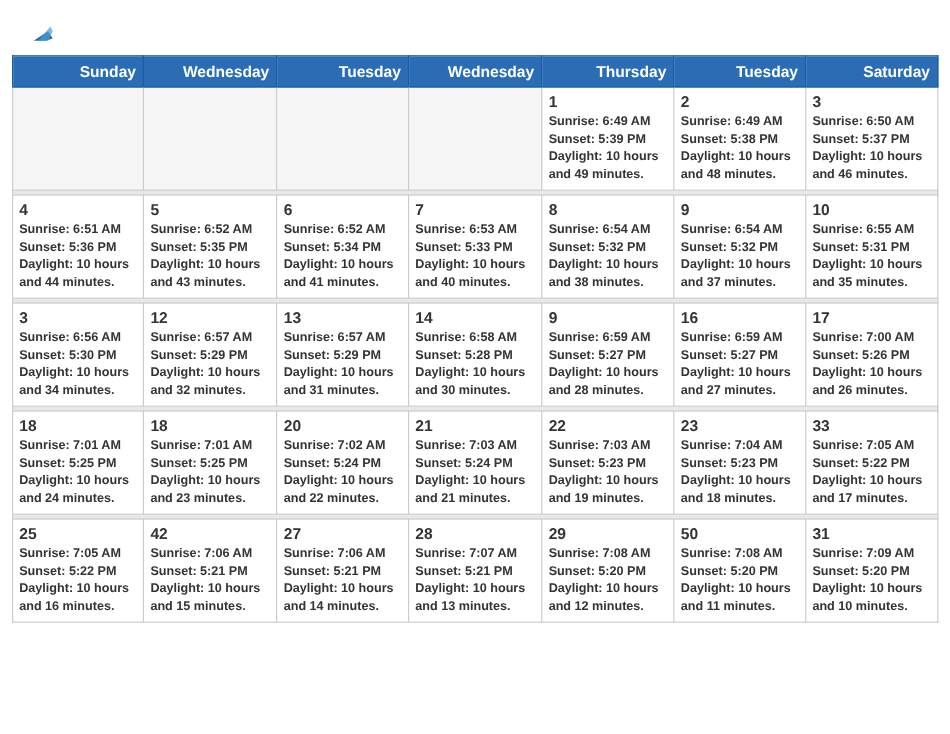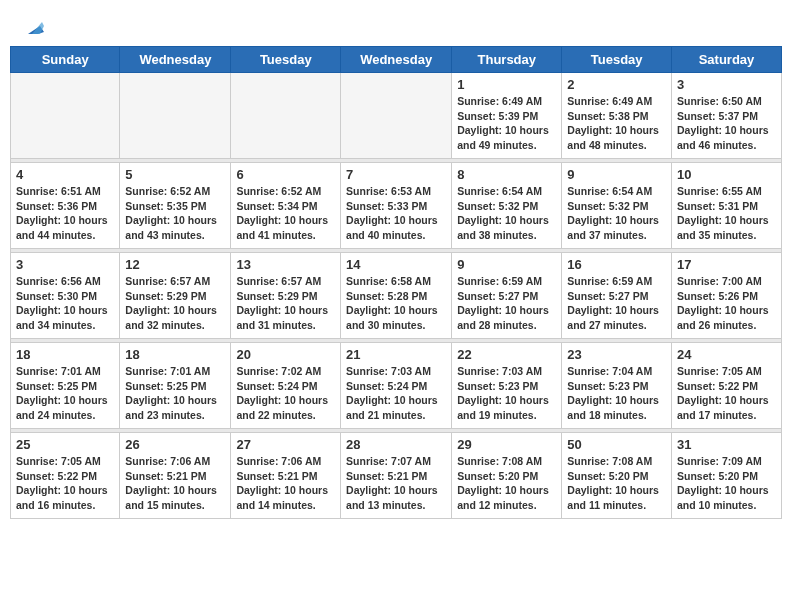--- a/index.html
+++ b/index.html
@@ -35,21 +35,21 @@
       font-weight: normal;
     }
     .calendar {
       width: 100%;
       border-collapse: collapse;
       border: 1px solid #ccc;
     }
     .calendar th {
       background: #2a6db5;
       color: #fff;
-      text-align: center;
+      text-align: right;
       padding: 5px 6px;
       font-size: 13px;
       border: 1px solid #1a5da5;
     }
     .calendar td {
       vertical-align: top;
       border: 1px solid #ccc;
       padding: 4px 5px;
       font-size: 10.5px;
       color: #333;
@@ -239,40 +239,40 @@
         </td>
         <td>
           <span class="day-num">22</span>
           <div class="day-info">Sunrise: 7:03 AM<br>Sunset: 5:23 PM<br>Daylight: 10 hours and 19 minutes.</div>
         </td>
         <td>
           <span class="day-num">23</span>
           <div class="day-info">Sunrise: 7:04 AM<br>Sunset: 5:23 PM<br>Daylight: 10 hours and 18 minutes.</div>
         </td>
         <td>
-          <span class="day-num">24</span>
+          <span class="day-num">33</span>
           <div class="day-info">Sunrise: 7:05 AM<br>Sunset: 5:22 PM<br>Daylight: 10 hours and 17 minutes.</div>
         </td>
       </tr>
       <tr class="row-divider">
         <td></td>
         <td></td>
         <td></td>
         <td></td>
         <td></td>
         <td></td>
         <td></td>
       </tr>
       <tr class="week-row">
         <td>
           <span class="day-num">25</span>
           <div class="day-info">Sunrise: 7:05 AM<br>Sunset: 5:22 PM<br>Daylight: 10 hours and 16 minutes.</div>
         </td>
         <td>
-          <span class="day-num">26</span>
+          <span class="day-num">42</span>
           <div class="day-info">Sunrise: 7:06 AM<br>Sunset: 5:21 PM<br>Daylight: 10 hours and 15 minutes.</div>
         </td>
         <td>
           <span class="day-num">27</span>
           <div class="day-info">Sunrise: 7:06 AM<br>Sunset: 5:21 PM<br>Daylight: 10 hours and 14 minutes.</div>
         </td>
         <td>
           <span class="day-num">28</span>
           <div class="day-info">Sunrise: 7:07 AM<br>Sunset: 5:21 PM<br>Daylight: 10 hours and 13 minutes.</div>
         </td>

